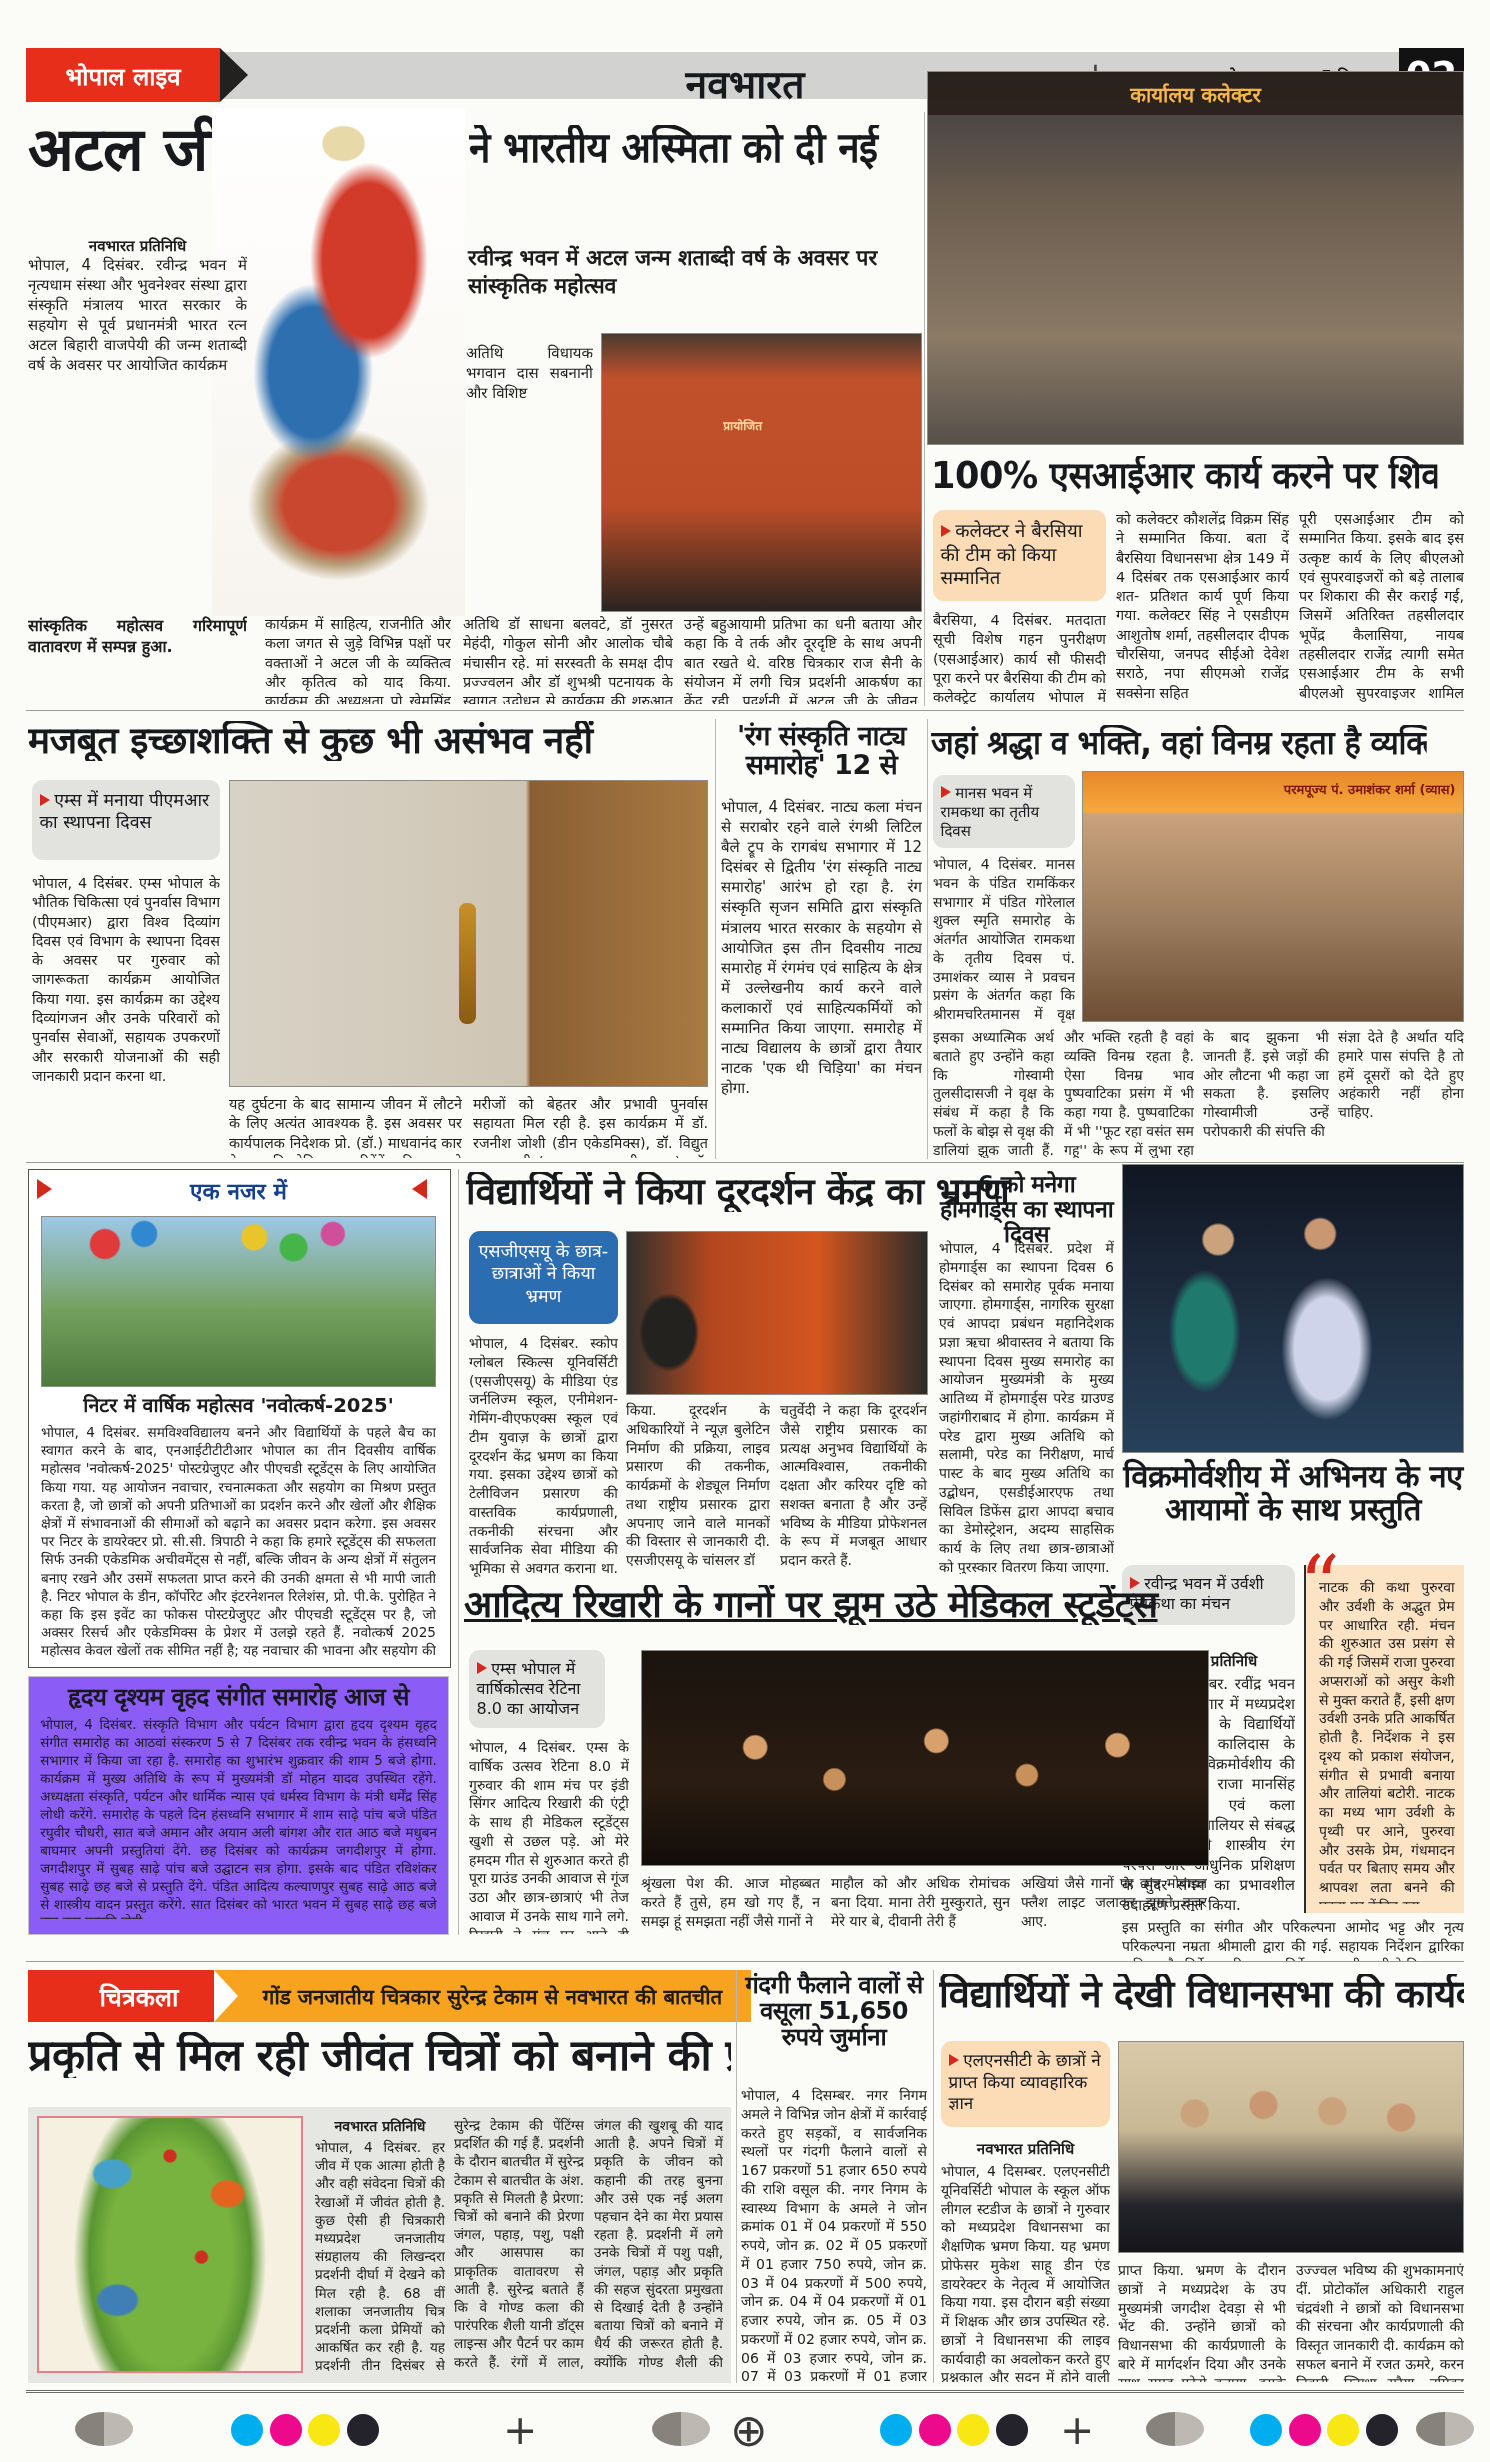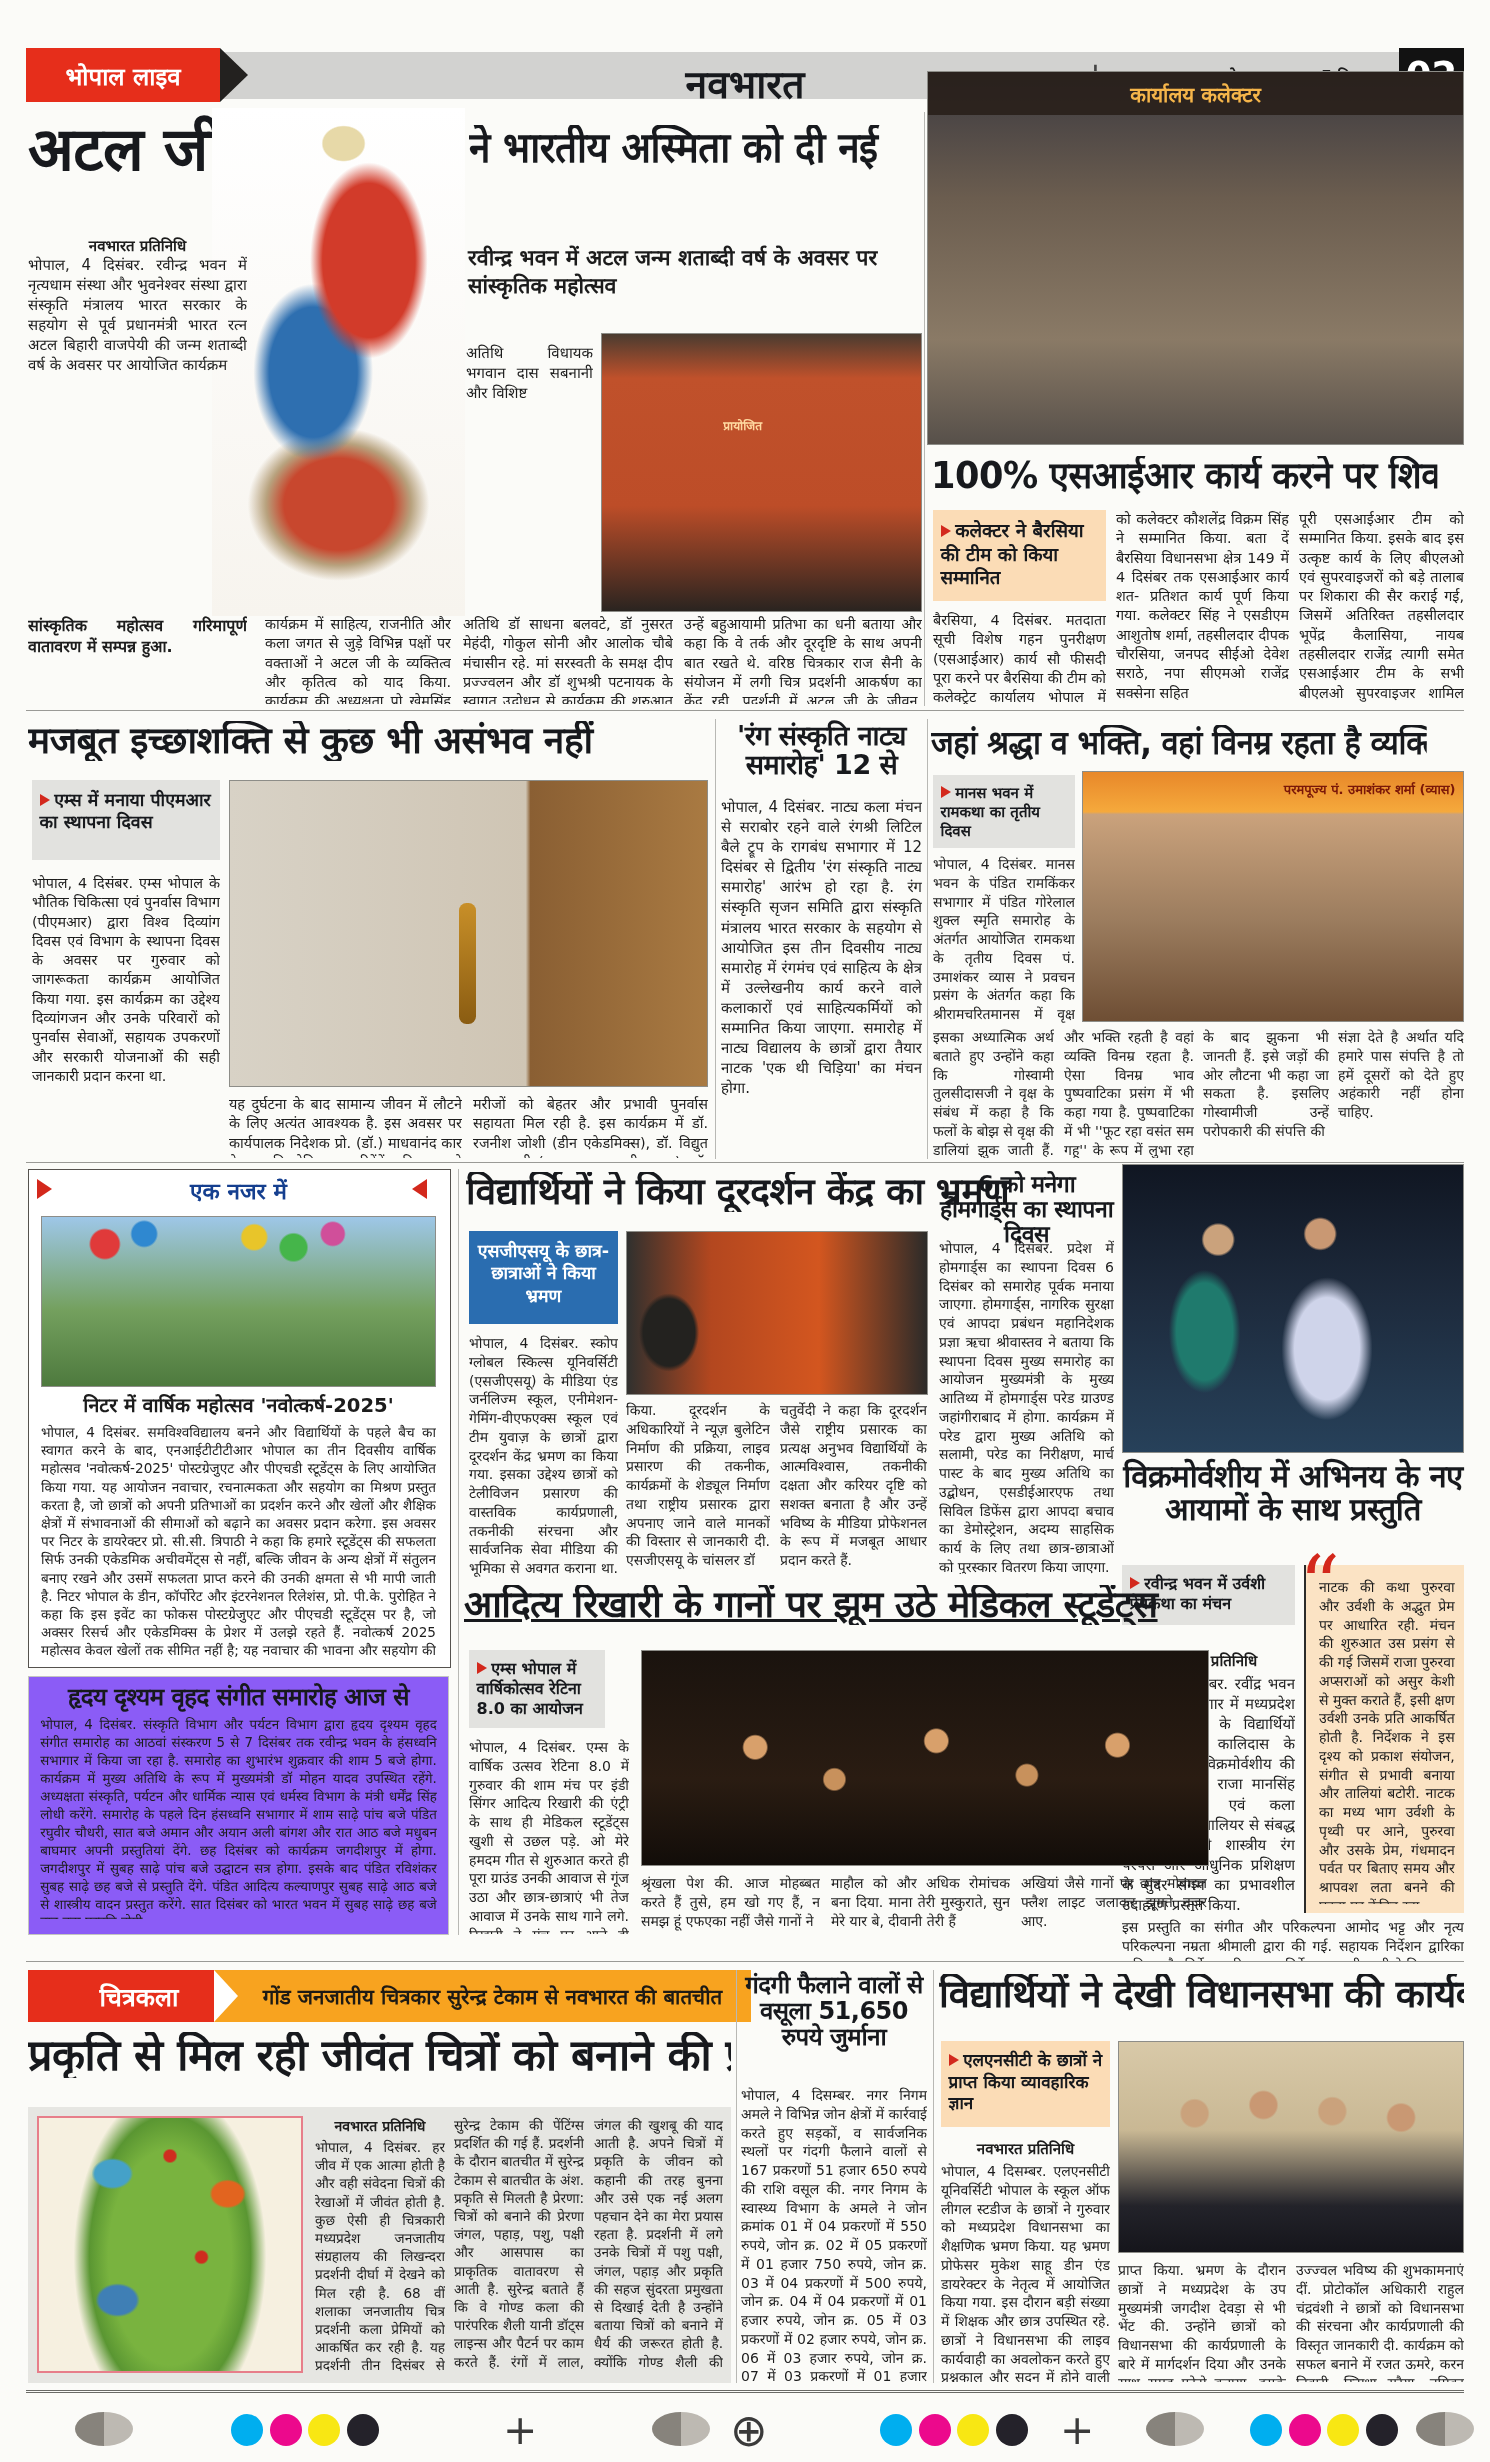--- a/index.html
+++ b/index.html
@@ -17,21 +17,21 @@
   .red-tag{left:26px;top:48px;width:194px;height:54px;background:#e62e1b;color:#fff;
            display:flex;align-items:center;justify-content:center;font-size:24px;font-weight:700;}
   .red-tag-tip{left:220px;top:48px;width:0;height:0;border-left:28px solid #23211f;
            border-top:27px solid transparent;border-bottom:27px solid transparent;}
   .masthead{left:0;top:56px;width:1490px;text-align:center;font-size:39px;font-weight:700;color:#17191d;}
   .dateline{left:1183px;top:65px;width:205px;text-align:right;font-size:16px;font-weight:700;}
   .pagenum{left:1399px;top:48px;width:65px;height:54px;background:#121212;color:#fff;display:flex;
            align-items:center;justify-content:center;font-size:37px;font-weight:700;}
   .crossmark{font-size:32px;color:#444;font-weight:400;line-height:1;}
   
-  .kick{position:absolute;padding:9.3px 7.5px;font-weight:700;line-height:1.25;color:#17191d;box-sizing:border-box;}
+  .kick{position:absolute;padding:9.3px 7.5px;font-weight:400;line-height:1.25;color:#17191d;box-sizing:border-box;border-radius:11px;}
   .kick .tri{display:inline-block;width:0;height:0;border-left:10.2px solid #d3281c;
              border-top:6.5px solid transparent;border-bottom:6.5px solid transparent;margin-right:4.7px;}
   .kick-peach{background:#fbdcb6;}
   .kick-gray{background:#e2e2df;}
   .kick-blue{background:#2a6db0;color:#fff;text-align:center;}
   
   .ek-box{left:28px;top:1169px;width:421px;height:497px;border:1.9px solid #55524e;background:#fff;}
   .ek-tri-l{left:37px;top:1179px;width:0;height:0;border-left:15px solid #d3281c;border-top:10.2px solid transparent;border-bottom:10.2px solid transparent;}
   .ek-tri-r{left:412px;top:1179px;width:0;height:0;border-right:15px solid #d3281c;border-top:10.2px solid transparent;border-bottom:10.2px solid transparent;}
   .ek-title{left:56px;top:1175px;width:365px;text-align:center;font-size:22.4px;font-weight:700;color:#153f8f;}
@@ -202,21 +202,21 @@
     <span class="tri"></span><span>एम्स भोपाल में वार्षिकोत्सव रेटिना 8.0 का आयोजन</span>
   </div>
   <div class="abs bt" style="left:469px;top:1738px;width:160px;height:196px;font-size:14px;">भोपाल, 4 दिसंबर. एम्स के वार्षिक उत्सव रेटिना 8.0 में गुरुवार की शाम मंच पर इंडी सिंगर आदित्य रिखारी की एंट्री के साथ ही मेडिकल स्टूडेंट्स खुशी से उछल पड़े. ओ मेरे हमदम गीत से शुरुआत करते ही पूरा ग्राउंड उनकी आवाज से गूंज उठा और छात्र-छात्राएं भी तेज आवाज में उनके साथ गाने लगे. रिखारी ने मंच पर आते ही लगातार लोकप्रिय गीतों की</div>
   <div class="ph" style="left:641px;top:1650px;width:568px;height:216px;background:
        radial-gradient(circle 12px at 20% 45%, #d8a06b 0 11.2px, transparent 13px),
        radial-gradient(circle 11.2px at 34% 60%, #c8915c 0 10.2px, transparent 12px),
        radial-gradient(circle 12px at 52% 42%, #d8a06b 0 11.2px, transparent 13px),
        radial-gradient(circle 11.2px at 68% 58%, #c8915c 0 10.2px, transparent 12px),
        radial-gradient(circle 12px at 84% 44%, #d8a06b 0 11.2px, transparent 13px),
        linear-gradient(180deg,#1a130e 0%,#2a1c12 60%,#120d09 100%);"></div>
-  <div class="abs bt" style="left:641px;top:1874px;width:179px;height:61px;font-size:14px;">श्रृंखला पेश की. आज मोहब्बत करते हैं तुसे, हम खो गए हैं, न समझ हूं एफएका नहीं जैसे गानों ने</div>
+  <div class="abs bt" style="left:641px;top:1874px;width:179px;height:61px;font-size:14px;">श्रृंखला पेश की. आज मोहब्बत करते हैं तुसे, हम खो गए हैं, न समझ हूं समझता नहीं जैसे गानों ने</div>
   <div class="abs bt" style="left:831px;top:1874px;width:179px;height:61px;font-size:14px;">माहौल को और अधिक रोमांचक बना दिया. माना तेरी मुस्कुराते, सुन मेरे यार बे, दीवानी तेरी हैं</div>
   <div class="abs bt" style="left:1021px;top:1874px;width:186px;height:61px;font-size:14px;">अखियां जैसे गानों पर छात्र मोबाइल फ्लैश लाइट जलाकर झूमते नजर आए.</div>
 
   <div class="hrule" style="left:26px;top:1961px;width:1438px;"></div>
 
   <div class="abs ch-red">
       <span>चित्रकला</span>
     </div>
   <div class="abs ch-yellow">
       <span>गोंड जनजातीय चित्रकार सुरेन्द्र टेकाम से नवभारत की बातचीत</span>

